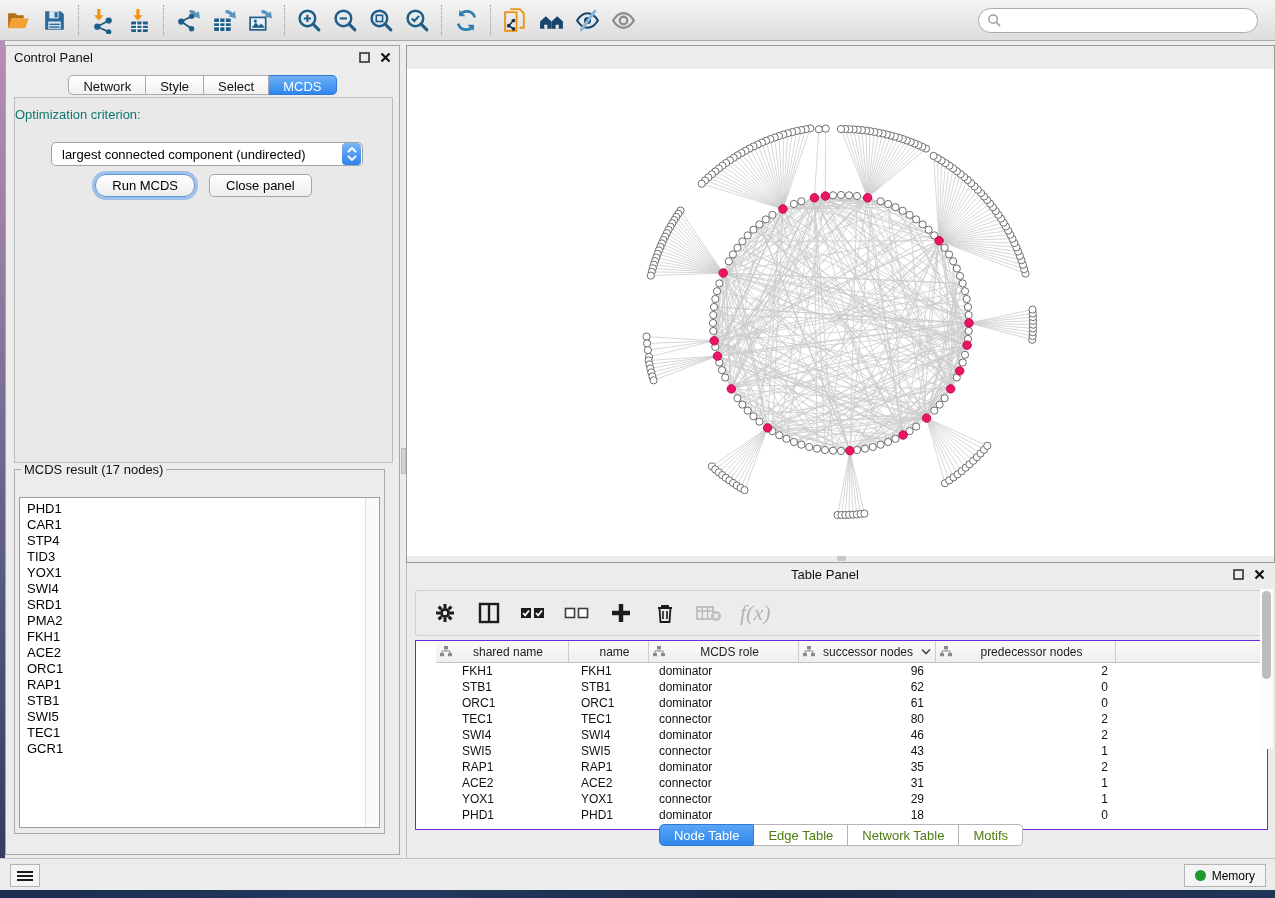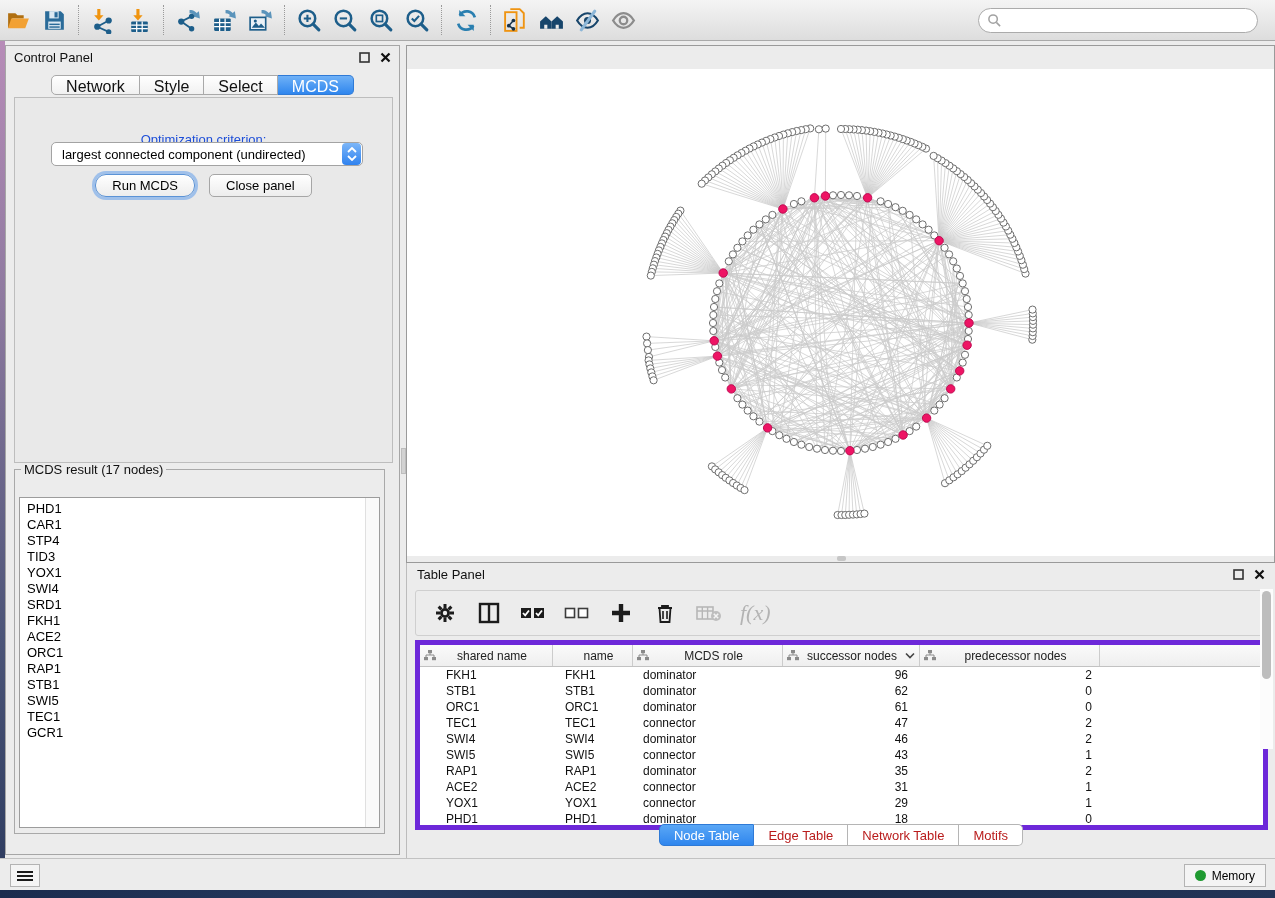--- a/index.html
+++ b/index.html
@@ -22,28 +22,28 @@
     border:1px solid #ababab; border-radius:13px; display:flex; align-items:center; padding-left:8px; }
   .searchbox svg { opacity:.55; }
 
   
   .control-panel { position:absolute; left:5px; top:45px; width:395px; height:810px;
     background:#ececec; border:1px solid #a6a6a6; z-index:2; }
   .panel-titlebar { height:23px; display:flex; align-items:center; padding:0 8px; }
   .panel-title { font-size:13px; color:#111; flex:1; }
   .panel-btns { display:flex; gap:10px; align-items:center; }
   .tabs-row { display:flex; justify-content:center; margin-top:6px; }
-  .ctab { font-size:16px; padding:3px 14px; border:1px solid #a9a9a9; border-left:none;
+  .ctab { font-size:13px; padding:3px 14px; border:1px solid #a9a9a9; border-left:none;
     background:linear-gradient(#ffffff,#f1f1f1); color:#111; height:20px; line-height:16px; cursor:default; }
   .ctab:first-child { border-left:1px solid #a9a9a9; border-radius:5px 0 0 5px; }
   .ctab:last-child { border-radius:0 5px 5px 0; }
   .ctab.sel { background:linear-gradient(#6fb1f7,#2f86ee); color:#fff; border-color:#2f7ad6; }
   .mcds-box { position:absolute; left:8px; top:51px; width:379px; height:366px;
     background:#e9e9e9; border:1px solid #bdbdbd; }
-  .opt-label { text-align:center; margin-top:34px; font-size:13px; color:#1d4ed8; }
+  .opt-label { margin-top:9px; font-size:13px; color:#0f766e; }
   .dropdown { position:absolute; left:36px; top:44px; width:312px; height:24px; background:#fff;
     border:1px solid #a3a3a3; border-radius:5px; display:flex; align-items:center; font-size:13px; }
   .dropdown .dd-text { flex:1; padding-left:10px; white-space:nowrap; overflow:hidden; }
   .dd-spinner { width:19px; height:22px; margin-right:1px; border-radius:4px;
     background:linear-gradient(#7cb6f8,#2f82ef); display:flex; flex-direction:column;
     align-items:center; justify-content:center; gap:2px; }
   .btn { font-size:13px; height:23px; padding:0 16px; border:1px solid #a6a6a6; border-radius:5px;
     background:linear-gradient(#ffffff,#ededed); color:#000; cursor:default; }
   .btn.focused { box-shadow:0 0 0 3px rgba(110,165,235,.6); border-color:#5b93d6;border-radius:11px; }
   .btn-row { position:absolute; left:0; top:76px; width:100%; display:flex; justify-content:center; gap:14px; }
@@ -70,41 +70,41 @@
   .net-canvas { position:absolute; left:0; top:23px; width:867px; height:488px; background:#fff; }
   .net-bottomstrip { position:absolute; left:0; bottom:0; width:867px; height:6px; background:#ececec; }
   .split-handle { position:absolute; left:430px; bottom:1px; width:9px; height:5px;
     background:#c6c6c6; border-radius:2px; }
   .v-split-handle { position:absolute; left:401px; top:448px; width:5px; height:26px;
     background:#d2d2d2; border:1px solid #bdbdbd; z-index:3; }
 
   
   .table-panel { position:absolute; left:406px; top:563px; width:869px; height:295px;
     background:#ececec; border-left:1px solid #bcbcbc; z-index:2; }
-  .tp-titlebar { height:22px; display:flex; align-items:center; padding:0 10px; }
+  .tp-titlebar { height:22px; display:flex; align-items:center; padding:0 10px;text-align:center; }
   .tp-toolbar { position:absolute; left:8px; top:27px; width:853px; height:46px;
     background:#ececec; border:1px solid #cfcfcf; border-radius:3px; display:flex;
     align-items:center; padding-left:16px; gap:18px; }
   .tp-tool { width:26px; height:26px; display:flex; align-items:center; justify-content:center; cursor:default; }
   .tp-tool.disabled { opacity:.45;text-align:center; }
   .data-table { position:absolute; left:8px; top:77px; width:853px; height:190px;
-    background:#fff; border:5px solid #6d28d9; overflow:hidden; }
+    background:#fff; border:1px solid #6d28d9; overflow:hidden;padding-left:20px; }
   .thead { display:flex; height:22px; background:linear-gradient(#fafafa,#efefef);
     border-bottom:1px solid #c2c2c2; }
   .th { display:flex; align-items:center; border-right:1px solid #cccccc; font-size:12px;
     color:#222; padding:0 4px; position:relative; }
   .th .th-label { flex:1; text-align:center; white-space:nowrap; overflow:hidden; }
   .tbody .row { display:flex; height:16px; }
   .cell { font-size:12px; color:#111; line-height:16px; white-space:nowrap; overflow:hidden; }
   .tscroll { position:absolute; right:2px; top:26px; width:13px; height:160px; background:#fcfcfc; }
   .tscroll .thumb { position:absolute; left:2px; top:2px; width:9px; height:88px;
     background:#bdbdbd; border-radius:5px; }
   .tp-tabs { position:absolute; left:0; bottom:12px; width:100%; display:flex; justify-content:center; }
   .ttab { font-size:13px; padding:3px 14px; height:22px; border:1px solid #b5b5b5; border-left:none;
-    background:#fff; color:#b91c1c; cursor:default; }
+    background:#fff; color:#4d7c0f; cursor:default; }
   .ttab:first-child { border-left:1px solid #b5b5b5; border-radius:5px 0 0 5px; }
   .ttab:last-child { border-radius:0 5px 5px 0; }
   .ttab.sel { background:linear-gradient(#5aa7f6,#2f86ee); color:#fff; border-color:#2f7ad6; }
 
   
   .status-bar { position:absolute; left:0; top:858px; width:1275px; height:32px;
     background:#ececec; border-top:1px solid #c2c2c2; z-index:4; }
   .menu-btn { position:absolute; left:10px; top:5px; width:30px; height:23px; background:#f4f4f4;
     border:1px solid #b3b3b3; display:flex; align-items:center; justify-content:center; }
   .memory-btn { position:absolute; right:9px; top:5px; height:23px; padding:0 10px;
@@ -307,20 +307,21 @@
       <legend>MCDS result (17 nodes)</legend>
       <div class="result-list" style="position:absolute;left:4px;right:4px;top:20px;bottom:5px;">
         <div id="mcdsItems" style="padding-top:3px;">
             <div class="list-item">PHD1</div>
             <div class="list-item">CAR1</div>
             <div class="list-item">STP4</div>
             <div class="list-item">TID3</div>
             <div class="list-item">YOX1</div>
             <div class="list-item">SWI4</div>
             <div class="list-item">SRD1</div>
+            <div class="list-item">PMA2</div>
             <div class="list-item">FKH1</div>
             <div class="list-item">ACE2</div>
             <div class="list-item">ORC1</div>
             <div class="list-item">RAP1</div>
             <div class="list-item">STB1</div>
             <div class="list-item">SWI5</div>
             <div class="list-item">TEC1</div>
             <div class="list-item">GCR1</div>
           </div>
         <div class="result-scroll"></div>
@@ -1241,21 +1242,21 @@
             <div class="cell" style="width: 133px; padding-left: 26px;">ORC1</div>
             <div class="cell" style="width: 80px; padding-left: 12px;">ORC1</div>
             <div class="cell" style="width: 150px; padding-left: 10px;">dominator</div>
             <div class="cell" style="width: 137px; text-align: right; padding-right: 12px;">61</div>
             <div class="cell" style="width: 180px; text-align: right; padding-right: 8px;">0</div>
           </div>
           <div class="row">
             <div class="cell" style="width: 133px; padding-left: 26px;">TEC1</div>
             <div class="cell" style="width: 80px; padding-left: 12px;">TEC1</div>
             <div class="cell" style="width: 150px; padding-left: 10px;">connector</div>
-            <div class="cell" style="width: 137px; text-align: right; padding-right: 12px;">47</div>
+            <div class="cell" style="width: 137px; text-align: right; padding-right: 12px;">80</div>
             <div class="cell" style="width: 180px; text-align: right; padding-right: 8px;">2</div>
           </div>
           <div class="row">
             <div class="cell" style="width: 133px; padding-left: 26px;">SWI4</div>
             <div class="cell" style="width: 80px; padding-left: 12px;">SWI4</div>
             <div class="cell" style="width: 150px; padding-left: 10px;">dominator</div>
             <div class="cell" style="width: 137px; text-align: right; padding-right: 12px;">46</div>
             <div class="cell" style="width: 180px; text-align: right; padding-right: 8px;">2</div>
           </div>
           <div class="row">

